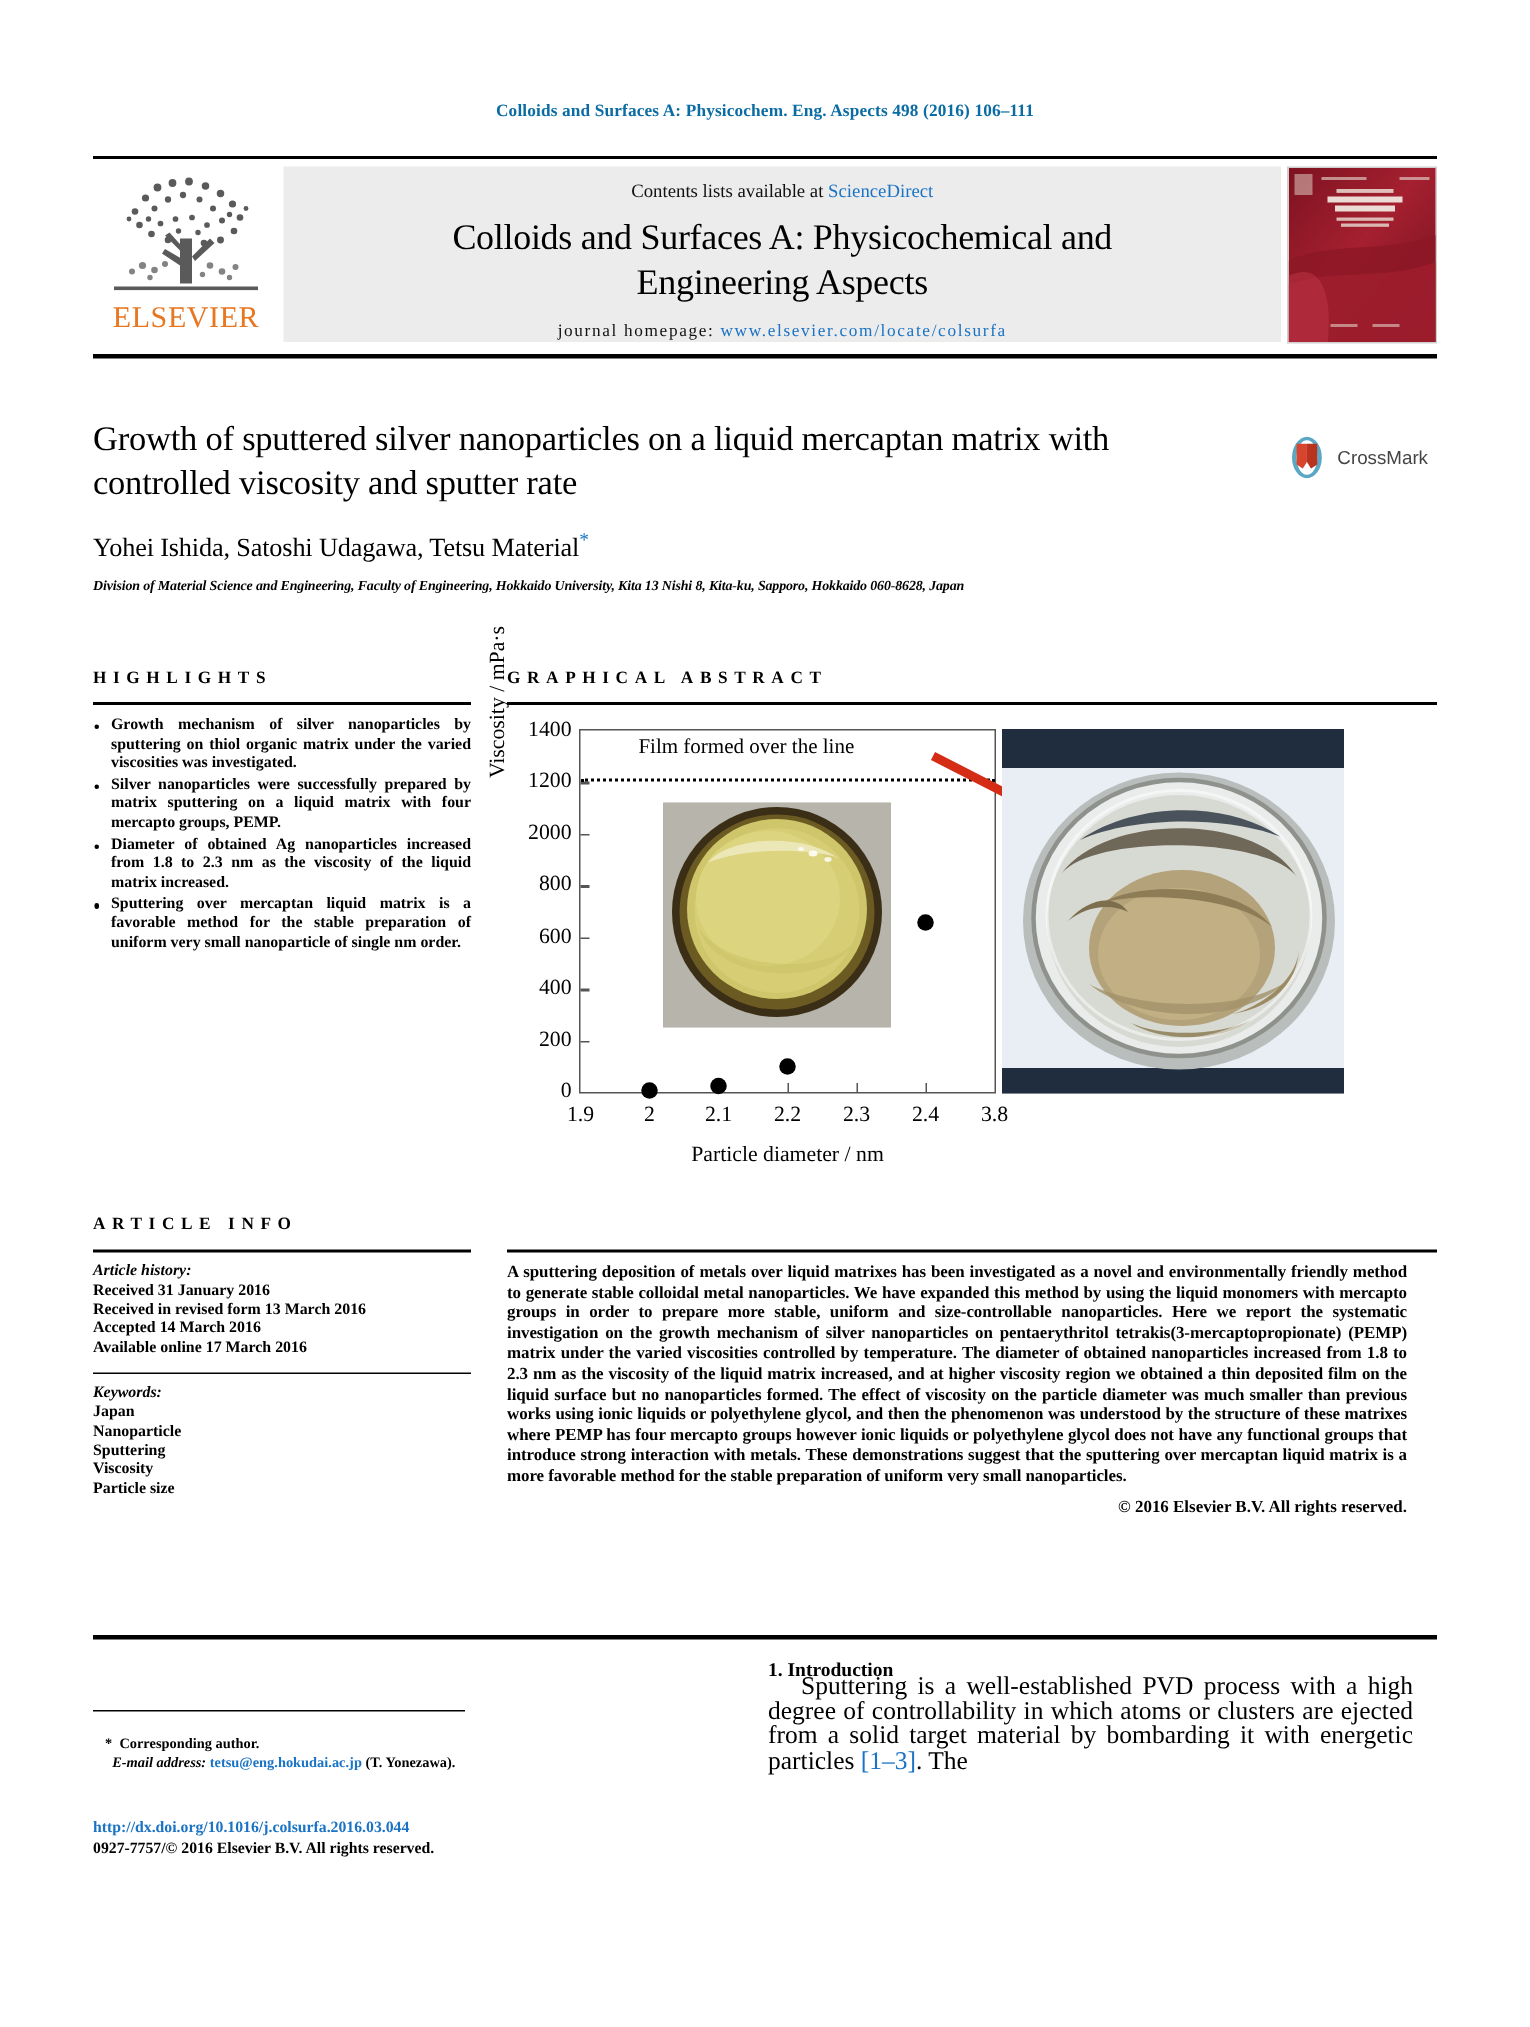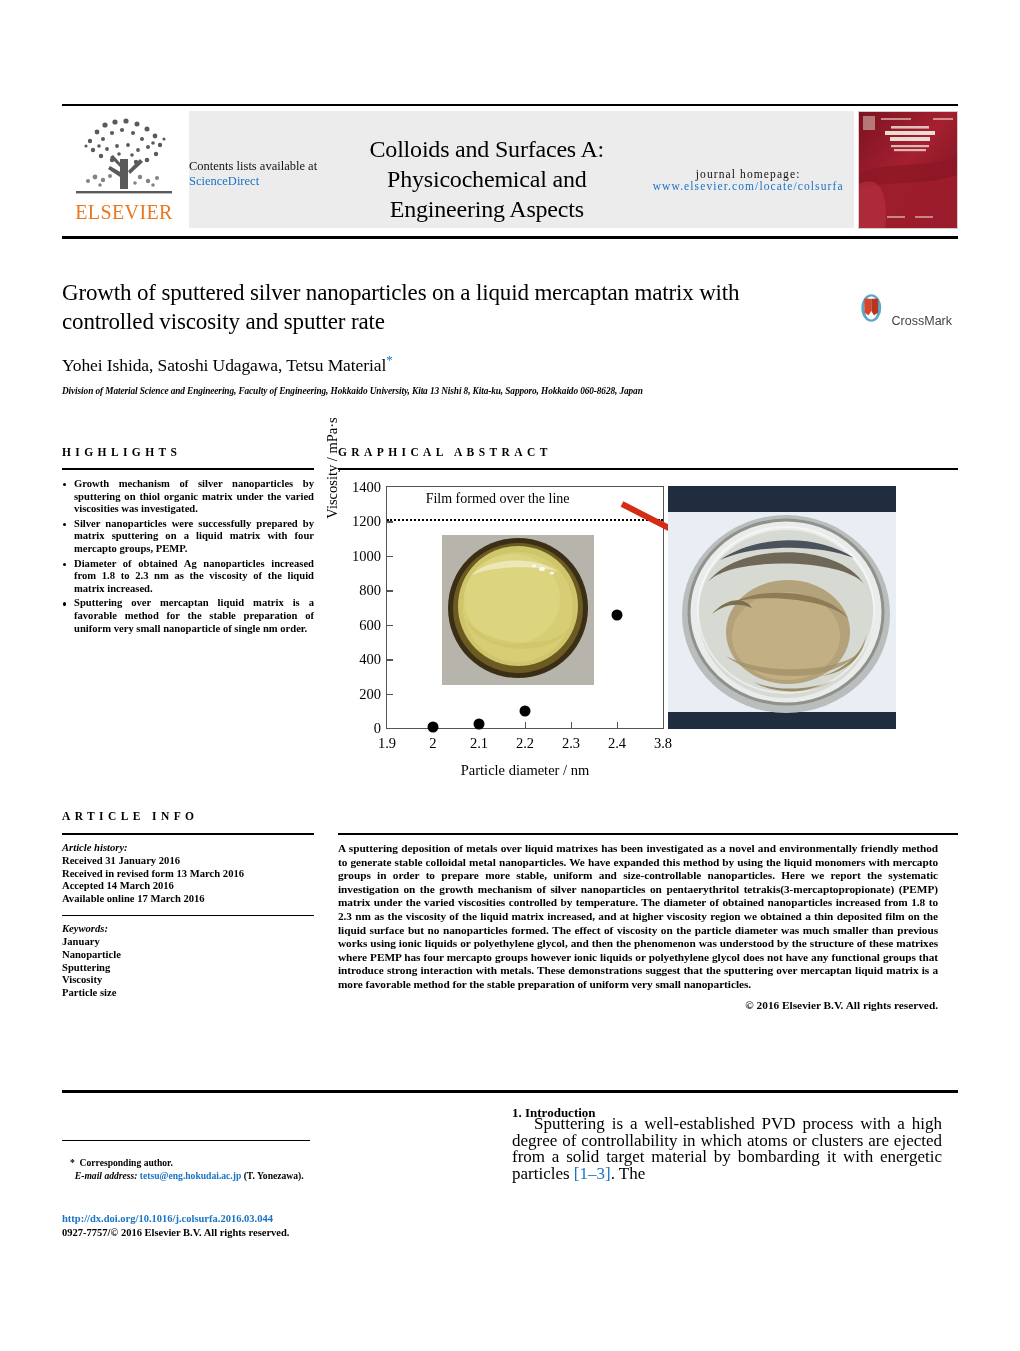--- a/index.html
+++ b/index.html
@@ -27,21 +27,21 @@
   .mast-inner{display:flex;height:124px;padding-top:3px;box-sizing:border-box;}
   .elsevier-logo{width:125px;flex:0 0 125px;position:relative;}
   .tree{position:absolute;left:8px;top:6px;width:108px;height:84px;}
   .elsevier-word{
     position:absolute;left:6px;top:92px;width:112px;text-align:center;
     font-family:"Liberation Serif",serif;font-size:20px;letter-spacing:.4px;
     color:#E87722;font-weight:normal;
   }
   .mast-center{
     flex:1;background:#ececec;position:relative;margin:2px 4px 2px 2px;
-    display:flex;flex-direction:row;align-items:center;justify-content:flex-start;
+    display:flex;flex-direction:column;align-items:center;justify-content:flex-start;
     padding-top:9px;box-sizing:border-box;
   }
   .contents-line{font-size:12.5px;color:#111;}
   .contents-line .sd{color:#1a73c4;}
   .journal-title{
     font-size:24px;line-height:30px;text-align:center;margin-top:9px;
     font-family:"Liberation Serif",serif;letter-spacing:-.2px;
   }
   .homepage{
     margin-top:11px;font-size:11.5px;letter-spacing:1.1px;color:#111;text-align:center;
@@ -63,21 +63,21 @@
   }
   .authors{
     margin-top:16px;font-size:17.5px;letter-spacing:-.1px;
   }
   .authors .star{color:#1a73c4;font-size:13px;vertical-align:super;}
   .affil{
     margin-top:10px;font-size:9.3px;font-style:italic;font-weight:bold;letter-spacing:-.1px;
   }
   .crossmark{
     position:absolute;left:856px;top:282px;width:96px;height:46px;
-    display:flex;align-items:flex-end;gap:5px;
+    display:flex;align-items:center;gap:5px;
   }
   .cm-word{font-size:12.5px;color:#444;font-family:"Liberation Sans",sans-serif;}
 
   
   .sec-rule{position:absolute;height:2px;background:#000;}
 
   
   .col-left{position:absolute;left:62px;width:252px;}
   .col-right{position:absolute;left:338px;width:620px;}
   .sec-head{
@@ -173,20 +173,21 @@
     position:absolute;left:62px;top:1212px;width:360px;font-size:10.5px;line-height:13.5px;
     font-weight:bold;
   }
   .doi-link{color:#1a73c4;}
 </style>
 </head>
 <body>
 
 <div class="page">
 
+  <div class="runhead">Colloids and Surfaces A: Physicochem. Eng. Aspects 498 (2016) 106–111</div>
 
   <div class="masthead">
     <div class="mast-inner">
 
       <div class="elsevier-logo">
         <svg class="tree" viewBox="0 0 108 84">
           <g fill="#5a5a5a">
             <ellipse cx="54" cy="26" rx="46" ry="22" fill="none"></ellipse>
             <g>
               <circle cx="20" cy="26" r="2.2"></circle>
@@ -329,21 +330,21 @@
 
       <div class="ytitle">Viscosity / mPa·s</div>
 
       <div class="chart-frame">
 
         <div class="ytick" style="top:100%;">0</div>
         <div class="ytick" style="top:85.714%;">200</div>
         <div class="ytick" style="top:71.428%;">400</div>
         <div class="ytick" style="top:57.142%;">600</div>
         <div class="ytick" style="top:42.857%;">800</div>
-        <div class="ytick" style="top:28.571%;">1000</div>
+        <div class="ytick" style="top:28.571%;">2000</div>
         <div class="ytick" style="top:14.285%;">1200</div>
         <div class="ytick" style="top:0%;">1400</div>
 
         <div class="ytickmark" style="top:85.714%;"></div>
         <div class="ytickmark" style="top:71.428%;"></div>
         <div class="ytickmark" style="top:57.142%;"></div>
         <div class="ytickmark" style="top:42.857%;"></div>
         <div class="ytickmark" style="top:28.571%;"></div>
         <div class="ytickmark" style="top:14.285%;"></div>
 
@@ -430,21 +431,21 @@
     <div class="ai-body">
       <div class="it">Article history:</div>
       <div>Received 31 January 2016</div>
       <div>Received in revised form 13 March 2016</div>
       <div>Accepted 14 March 2016</div>
       <div>Available online 17 March 2016</div>
     </div>
     <div class="ai-sub-rule"></div>
     <div class="ai-body">
       <div class="it">Keywords:</div>
-      <div>January</div>
+      <div>Japan</div>
       <div>Nanoparticle</div>
       <div>Sputtering</div>
       <div>Viscosity</div>
       <div>Particle size</div>
     </div>
   </div>
 
   <div class="sec-rule" style="left:338px;top:833px;width:620px;"></div>
   <div class="col-right" style="top:842px;width:600px;">
     <div class="abs-body">A sputtering deposition of metals over liquid matrixes has been investigated as a novel and environmentally friendly method to generate stable colloidal metal nanoparticles. We have expanded this method by using the liquid monomers with mercapto groups in order to prepare more stable, uniform and size-controllable nanoparticles. Here we report the systematic investigation on the growth mechanism of silver nanoparticles on pentaerythritol tetrakis(3-mercaptopropionate) (PEMP) matrix under the varied viscosities controlled by temperature. The diameter of obtained nanoparticles increased from 1.8 to 2.3 nm as the viscosity of the liquid matrix increased, and at higher viscosity region we obtained a thin deposited film on the liquid surface but no nanoparticles formed. The effect of viscosity on the particle diameter was much smaller than previous works using ionic liquids or polyethylene glycol, and then the phenomenon was understood by the structure of these matrixes where PEMP has four mercapto groups however ionic liquids or polyethylene glycol does not have any functional groups that introduce strong interaction with metals. These demonstrations suggest that the sputtering over mercaptan liquid matrix is a more favorable method for the stable preparation of uniform very small nanoparticles.</div>

